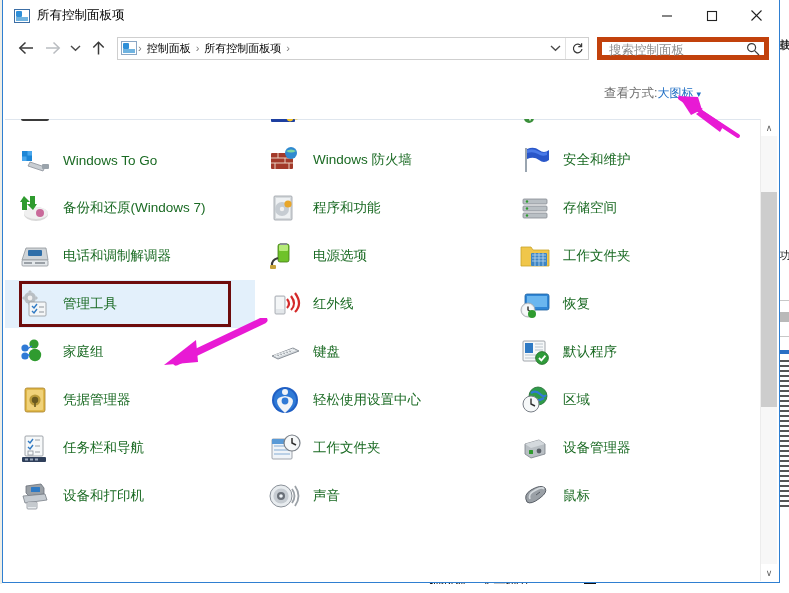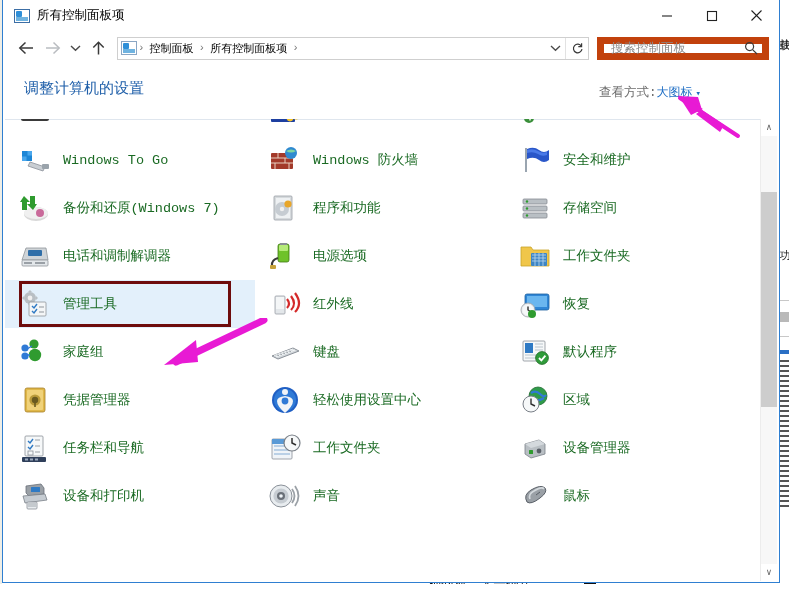--- a/index.html
+++ b/index.html
@@ -24,21 +24,20 @@
   .bg-bottom-text{
     position:absolute;font-size:13px;color:#111;white-space:nowrap;
     font-family:"Liberation Sans",sans-serif;
   }
 
   
   #window{
     position:absolute;left:2px;top:0px;width:778px;height:583px;
     background:#ffffff;border:1px solid #2f7fd1;border-top:none;
     box-sizing:border-box;
-    font-family:Liberation Mono, monospace;
   }
   #window-topline{position:absolute;left:2px;top:0;width:778px;height:2px;background:#2f7fd1;}
 
   
   #titlebar{
     position:relative;height:31px;background:#ffffff;
     display:flex;align-items:center;
   }
   #title-left{display:flex;align-items:center;padding-left:11px;gap:7px;}
   .cp-icon{
@@ -83,22 +82,22 @@
   #addr-chevron{
     width:20px;height:21px;display:flex;align-items:center;justify-content:center;
     margin-left:auto;color:#333;
   }
   #refresh-btn{
     width:22px;height:21px;display:flex;align-items:center;justify-content:center;
     border-left:1px solid #e2e2e2;color:#333;
   }
   #searchbox{
     margin-left:8px;margin-right:10px;width:172px;height:23px;
-    border:7px solid #c2410c;background:#fff;box-sizing:border-box;
-    display:flex;align-items:center;padding:0 4px 0 7px;
+    border:5px solid #c2410c;background:#fff;box-sizing:border-box;
+    display:flex;align-items:flex-start;padding:0 4px 0 7px;
   }
   #search-placeholder{font-size:12.5px;color:#8c8c8c;white-space:nowrap;}
   #search-icon-wrap{margin-left:auto;color:#444;display:flex;align-items:center;}
 
   
   #header{
     height:48px;position:relative;background:#fff;
     display:flex;align-items:center;
   }
   #page-title{
@@ -284,21 +283,20 @@
       <span id="search-icon-wrap">
         <svg width="14" height="14" viewBox="0 0 14 14">
           <circle cx="5.6" cy="5.6" r="4" fill="none" stroke="#3a3a3a" stroke-width="1.2"></circle>
           <line x1="8.6" y1="8.6" x2="13" y2="13" stroke="#3a3a3a" stroke-width="1.2"></line>
         </svg>
       </span>
     </div>
   </div>
 
   <div id="header">
-    <div id="page-title">调整计算机的设置</div>
     <div id="viewby">
       <span id="viewby-label">查看方式:</span>
       <span>
         <span id="viewby-value">大图标</span><span id="viewby-caret">▾</span>
       </span>
     </div>
   </div>
 
   <div id="content">
     <div id="content-topline"></div>

